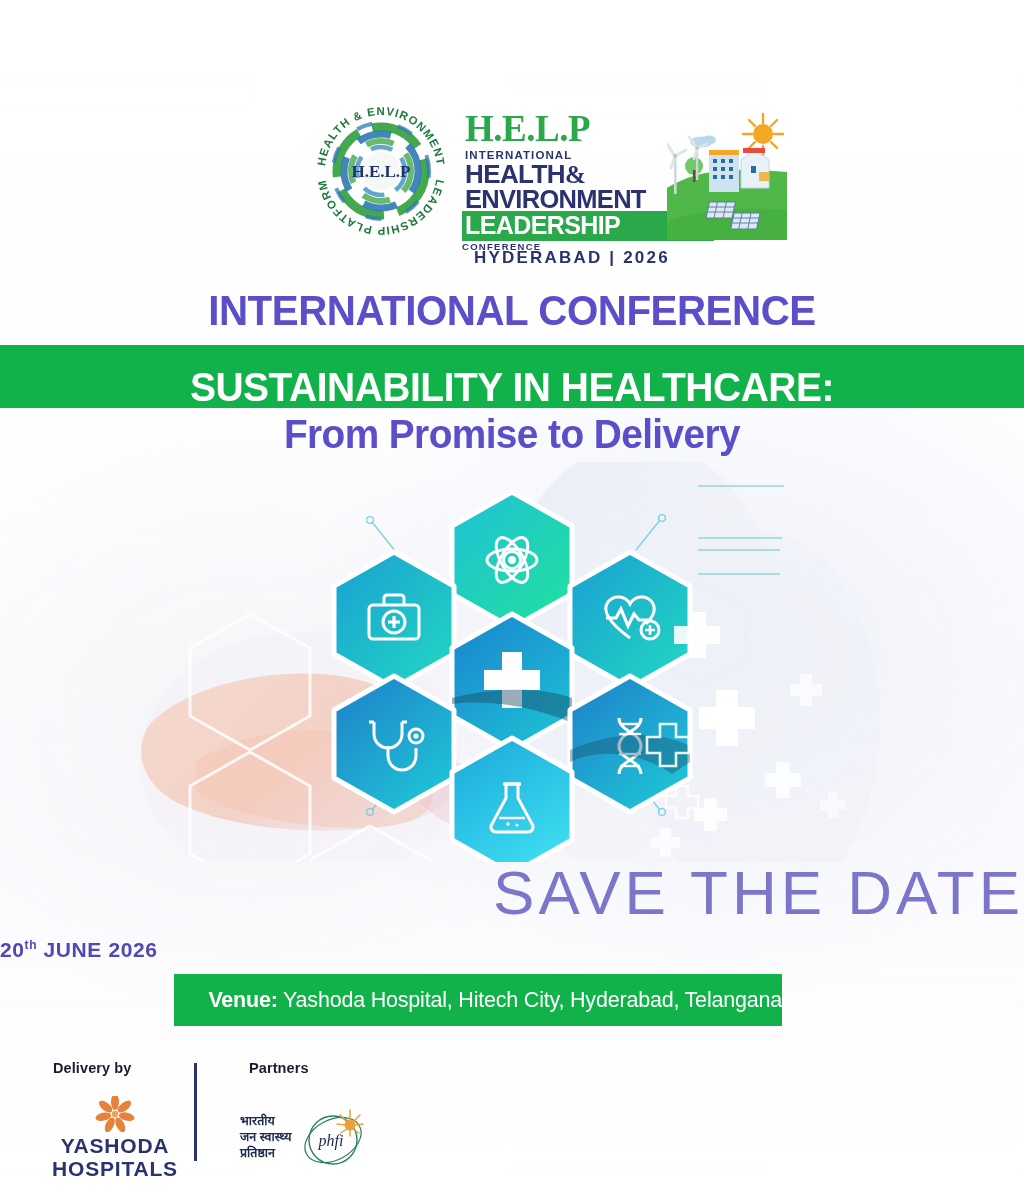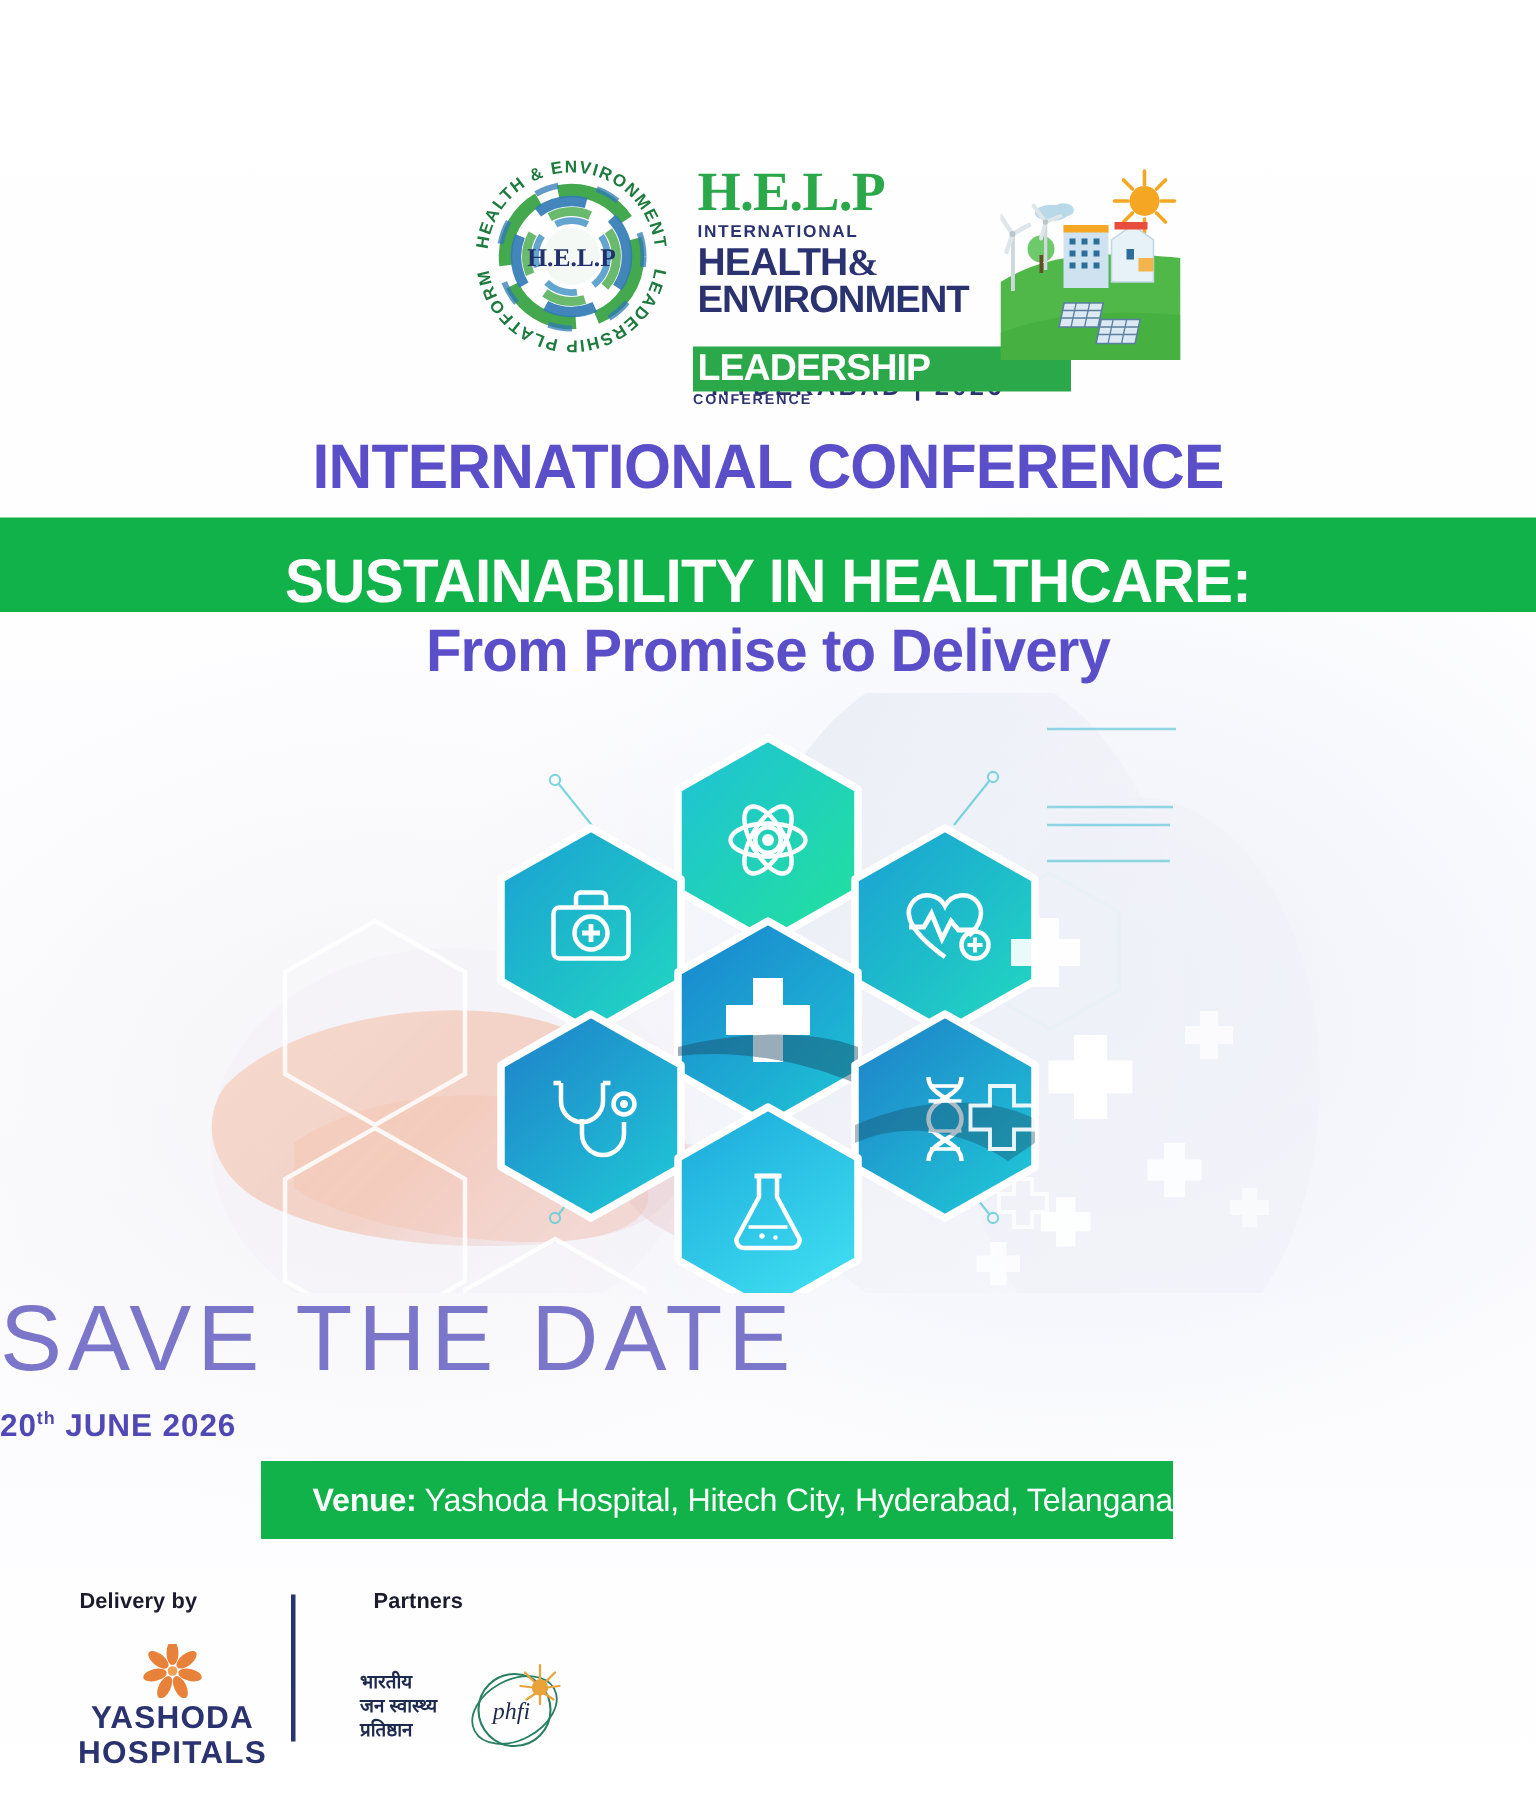--- a/index.html
+++ b/index.html
@@ -83,21 +83,21 @@
   .wm-env {
     font-size:25.5px;
     font-weight:bold;
     color:#2b3270;
     letter-spacing:-0.7px;
     line-height:0.98;
     padding-left:3px;
   }
   .wm-leadbar {
     background:#2aa84a;
-    margin-top:19px;
+    margin-top:0;
     padding:2px 3px 3px 3px;
     width:252px;
   }
   .wm-lead {
     font-size:25px;
     font-weight:bold;
     color:#ffffff;
     letter-spacing:-0.6px;
     line-height:0.98;
   }
@@ -175,21 +175,21 @@
     top:462px; left:0;
     width:1024px; height:400px;
     overflow:hidden;
   }
   .hero svg { display:block; }
 
   
   .std {
     position:absolute;
     top:862px; left:0; right:0;
-    text-align:left;
+    text-align:right;
     font-size:62px;
     font-weight:300;
     color:#7b76c9;
     letter-spacing:4px;
     line-height:1;
   }
   .std-date {
     position:absolute;
     top:938px; left:0; right:0;
     font-size:21px;
@@ -256,21 +256,21 @@
     color:#2b3270;
     letter-spacing:0.8px;
     line-height:1.08;
   }
 
   .phfi {
     position:absolute;
     left:240px; top:56px;
     display:flex;
     align-items:center;
-    gap:15px;
+    gap:5px;
   }
   .phfi-hindi {
     font-size:12.5px;
     font-weight:bold;
     color:#1d2a4d;
     line-height:1.28;
     text-align:left;
     white-space:pre-line;
   }
 </style>

